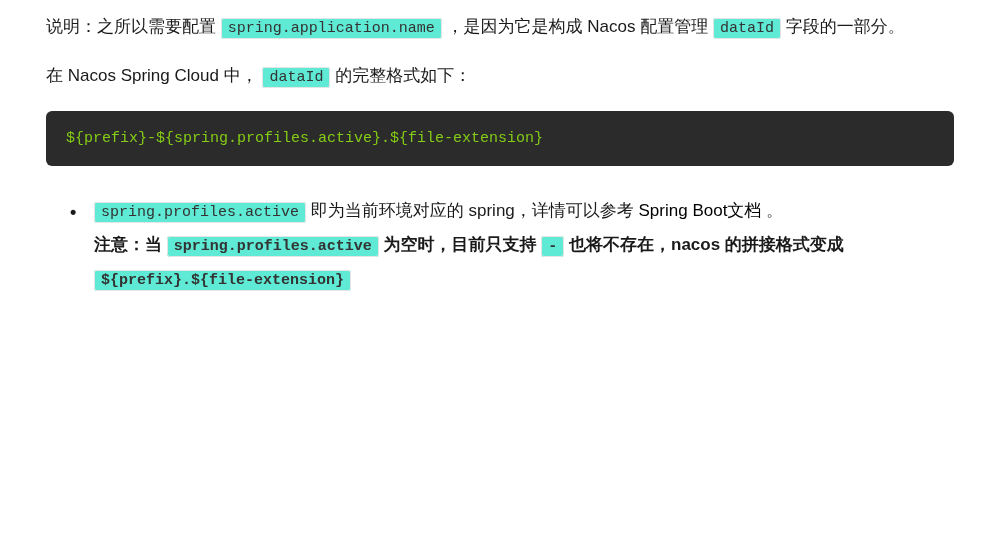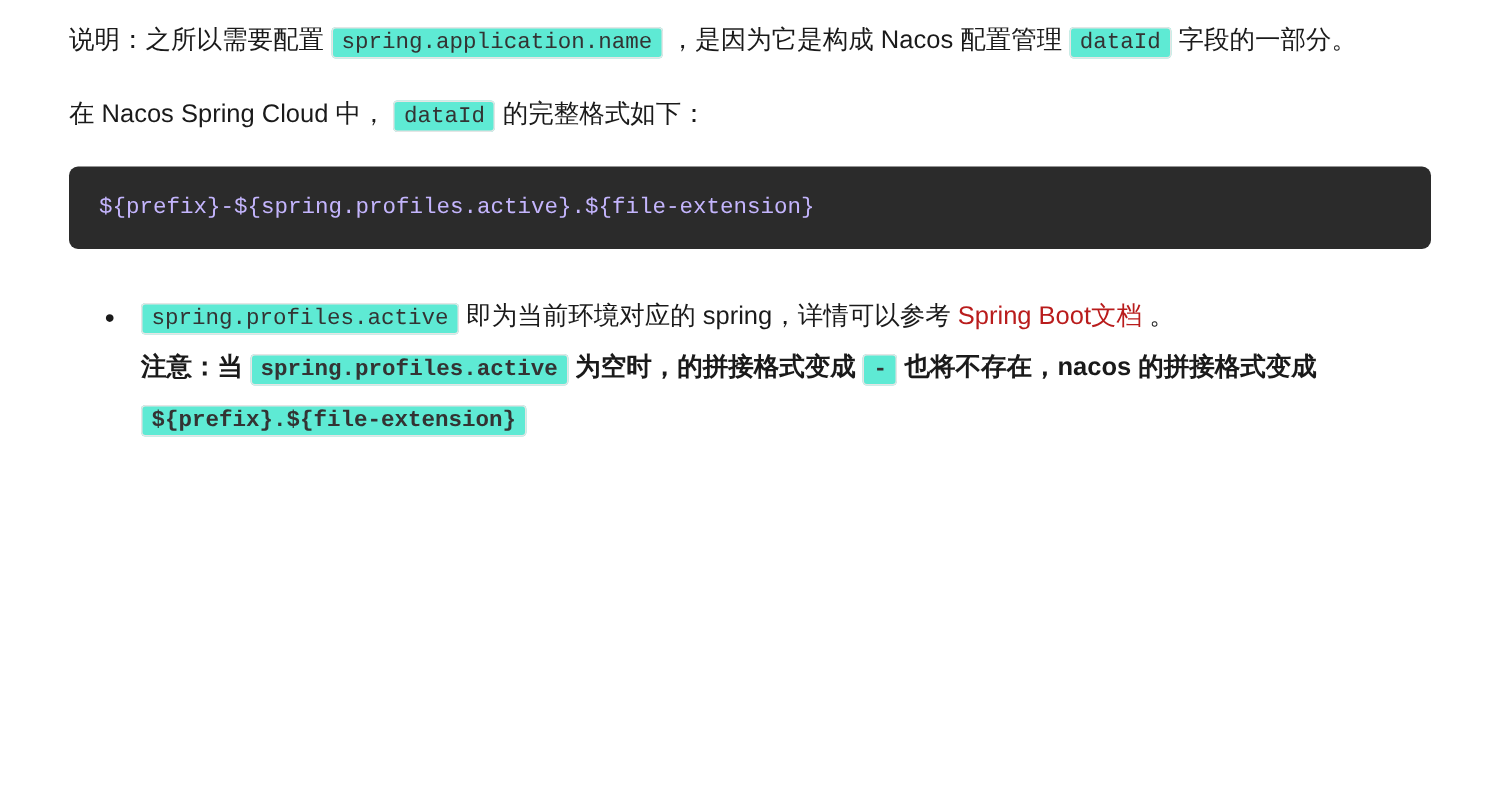--- a/index.html
+++ b/index.html
@@ -25,21 +25,21 @@
       border: 1px solid #e5e5e5;
       border-radius: 3px;
       padding: 1px 6px;
       font-family: Consolas, "Courier New", monospace;
       font-size: 15px;
       color: #333;
       white-space: nowrap;
     }
     .code-block {
       background: #2b2b2b;
-      color: #c4b5fd;
+      color: #84cc16;
       border-radius: 6px;
       padding: 14px 20px;
       font-family: Consolas, "Courier New", monospace;
       font-size: 15px;
       margin: 20px 0 28px 0;
     }
     ul {
       list-style: none;
       padding-left: 20px;
     }
@@ -51,21 +51,21 @@
     }
     ul li::before {
       content: "•";
       position: absolute;
       left: 4px;
       top: 0;
       font-size: 18px;
       font-weight: bold;
     }
     .link {
-      color: #b91c1c;
+      color: #000000;
       text-decoration: none;
     }
     .bold {
       font-weight: 700;
     }
     .watermark {
       position: absolute;
       right: 16px;
       bottom: 6px;
       text-align: right;
@@ -111,21 +111,21 @@
 <ul>
   <li>
     <code class="inline">spring.profiles.active</code>
     <span> 即为当前环境对应的 spring，详情可以参考 </span>
     <a class="link">Spring Boot文档</a>
     <span>。</span>
     <br>
     <span class="bold">
       <span>注意：当 </span>
       <code class="inline">spring.profiles.active</code>
-      <span> 为空时，的拼接格式变成 </span>
+      <span> 为空时，目前只支持 </span>
       <code class="inline">-</code>
       <span> 也将不存在，nacos 的拼接格式变成 </span>
       <code class="inline">${prefix}.${file-extension}</code>
     </span>
   </li>
 </ul>
 
 <div class="watermark">
 </div>
 

